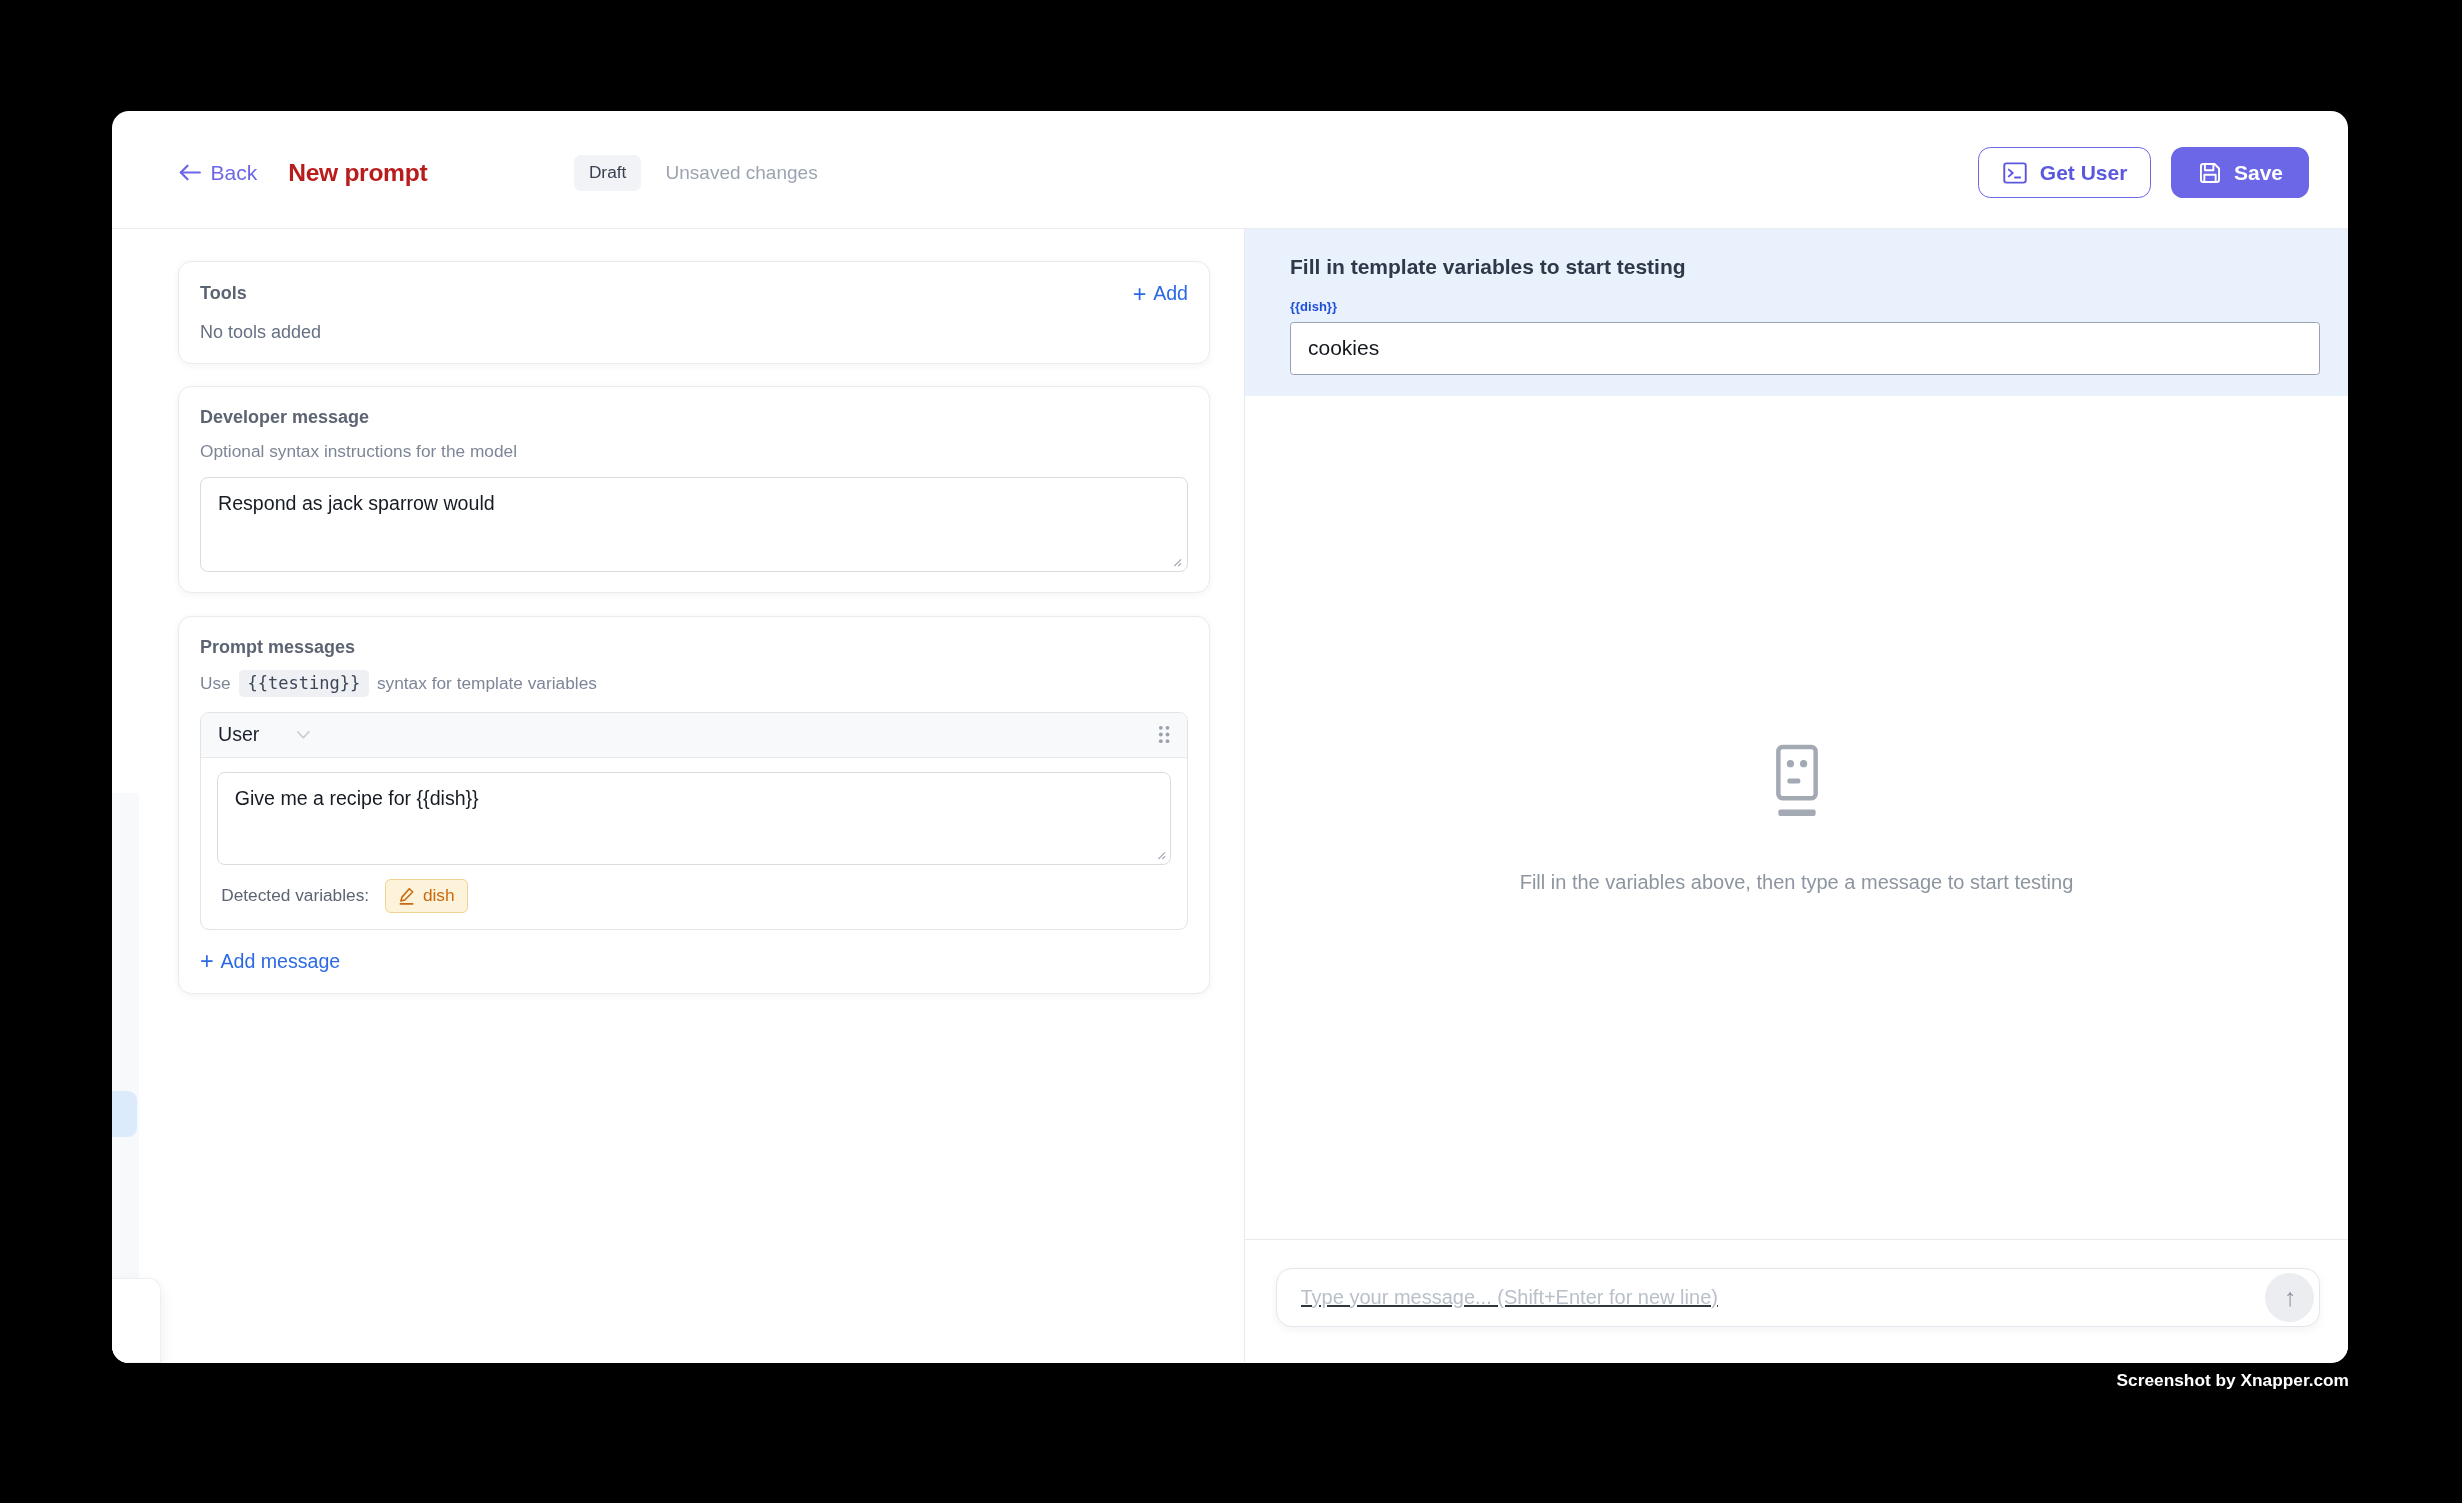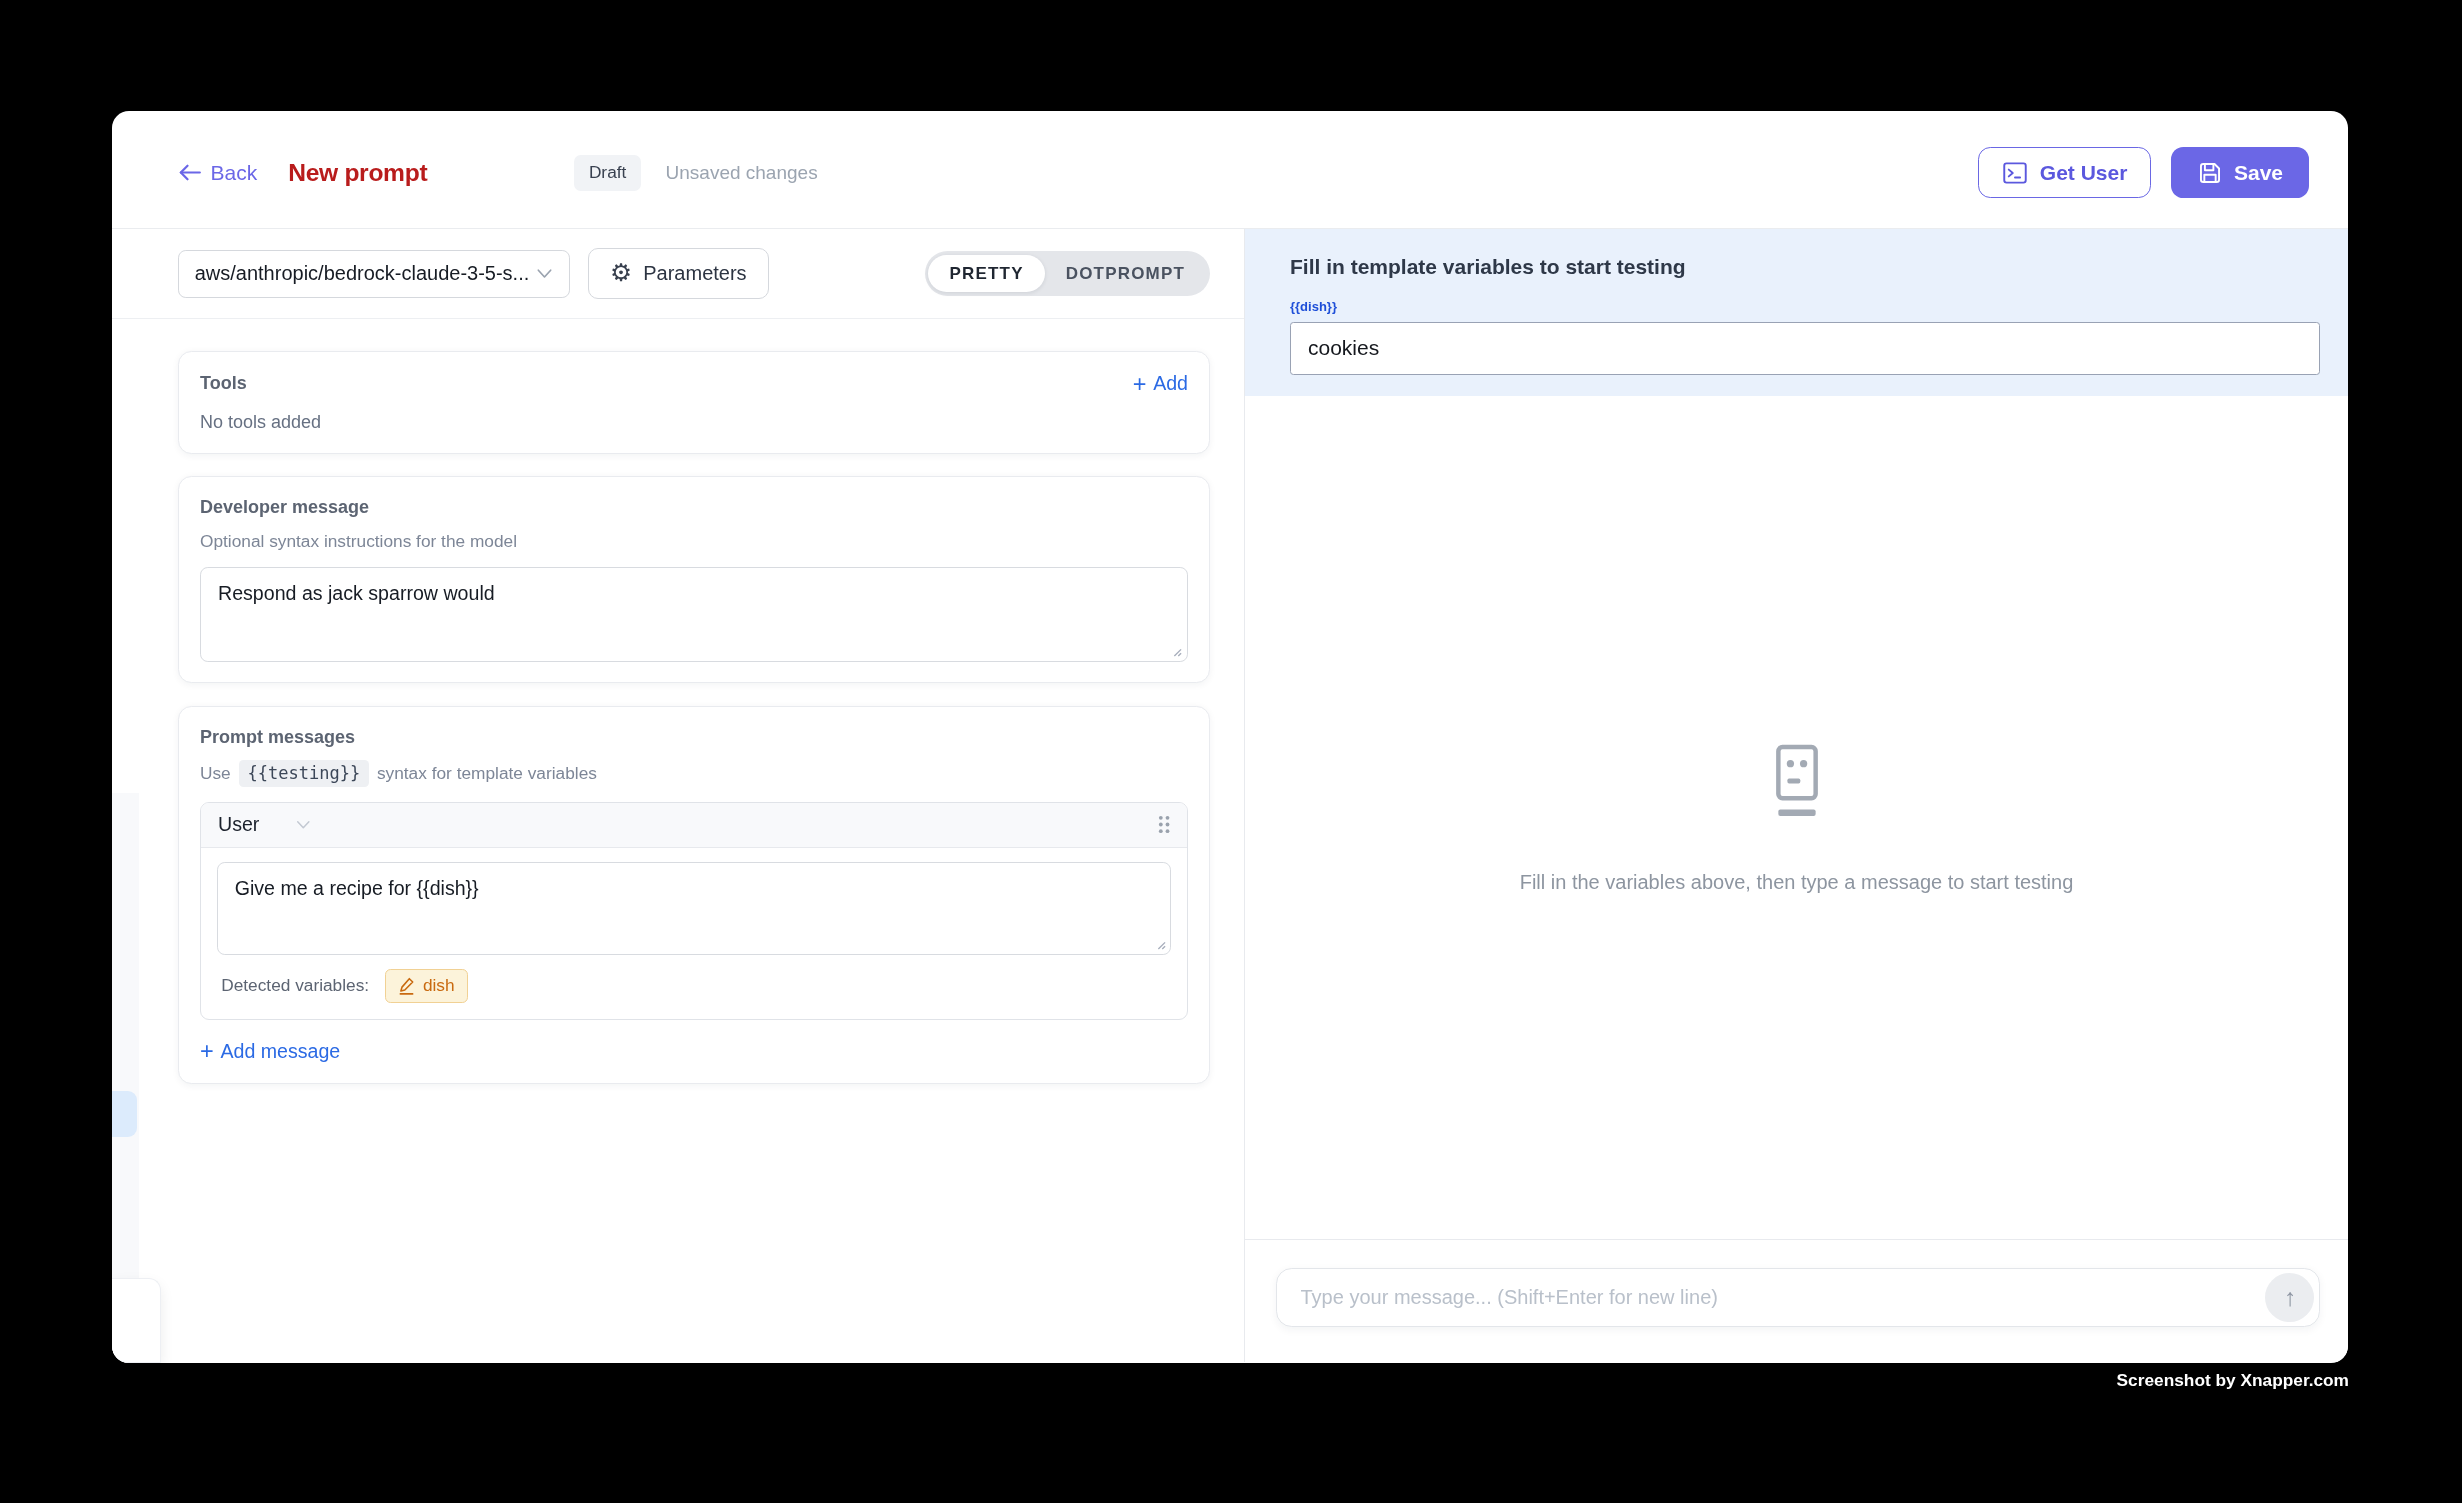--- a/index.html
+++ b/index.html
@@ -106,21 +106,21 @@
     border: 1.1px solid #99a2b4; border-radius: 3.4px; padding: 0 17px;
     font-family: "Liberation Sans", sans-serif; font-size: 21px; color: #15181e; outline: none; display: block;
   }
   .chat-area { flex: 1; display: flex; flex-direction: column; align-items: center; justify-content: center; gap: 47px; }
   .empty-text { font-size: 20px; color: #8d95a0; }
   .input-bar { border-top: 1.1px solid #e8eaee; padding: 28px 28px 35px 31px; flex: none; }
   .chat-input-wrap { position: relative; }
   .chat-input {
     width: 100%; height: 59px; border: 1.1px solid #e3e6ea; border-radius: 15.7px;
     box-shadow: 0 2.2px 9px rgba(20,30,50,.05); padding: 0 84px 0 23.5px;
-    font-family: "Liberation Sans", sans-serif; font-size: 20px; color: #30363f; outline: none; display: block;
+    font-family: "Liberation Sans", sans-serif; font-size: 20px; color: #30363f; outline: none; display: block; text-decoration: underline;
   }
   .chat-input::placeholder { color: #b9c0ca; }
   .send-btn {
     position: absolute; right: 5.6px; top: 5px; width: 49px; height: 49px; border-radius: 50%;
     background: #ebedf0; display: flex; align-items: center; justify-content: center;
     color: #8e96a3; font-size: 24.6px; cursor: pointer;
   }
 
   
   .side-strip { position: absolute; left: 0; top: 682px; width: 27px; height: 571px; background: #f8f9fb; border-bottom-left-radius: 15.7px; }
@@ -174,38 +174,20 @@
         </svg>
       </span>
       <span>Save</span>
     </div>
   </div>
 
   <div class="main">
 
     <div class="left-pane">
 
-      <div class="subheader">
-        <div class="model-select">
-          <span class="model-name">aws/anthropic/bedrock-claude-3-5-s...</span>
-          <span>
-            <svg width="17" height="11.2" viewBox="0 0 30 20" fill="none" stroke="#9aa3af" stroke-width="3" stroke-linecap="round" stroke-linejoin="round">
-                <path d="M4 4 L15 16 L26 4"></path>
-              </svg>
-          </span>
-        </div>
-        <div class="params-btn">
-          <span class="gear-glyph">⚙</span>
-          <span>Parameters</span>
-        </div>
-        <div class="view-toggle">
-          <div class="toggle-opt active">PRETTY</div>
-          <div class="toggle-opt">DOTPROMPT</div>
-        </div>
-      </div>
 
       <div class="editor-content">
 
         <div class="card">
           <div class="tools-head">
             <div class="card-title">Tools</div>
             <div class="add-link">
               <span class="plus">+</span>
               <span>Add</span>
             </div>

